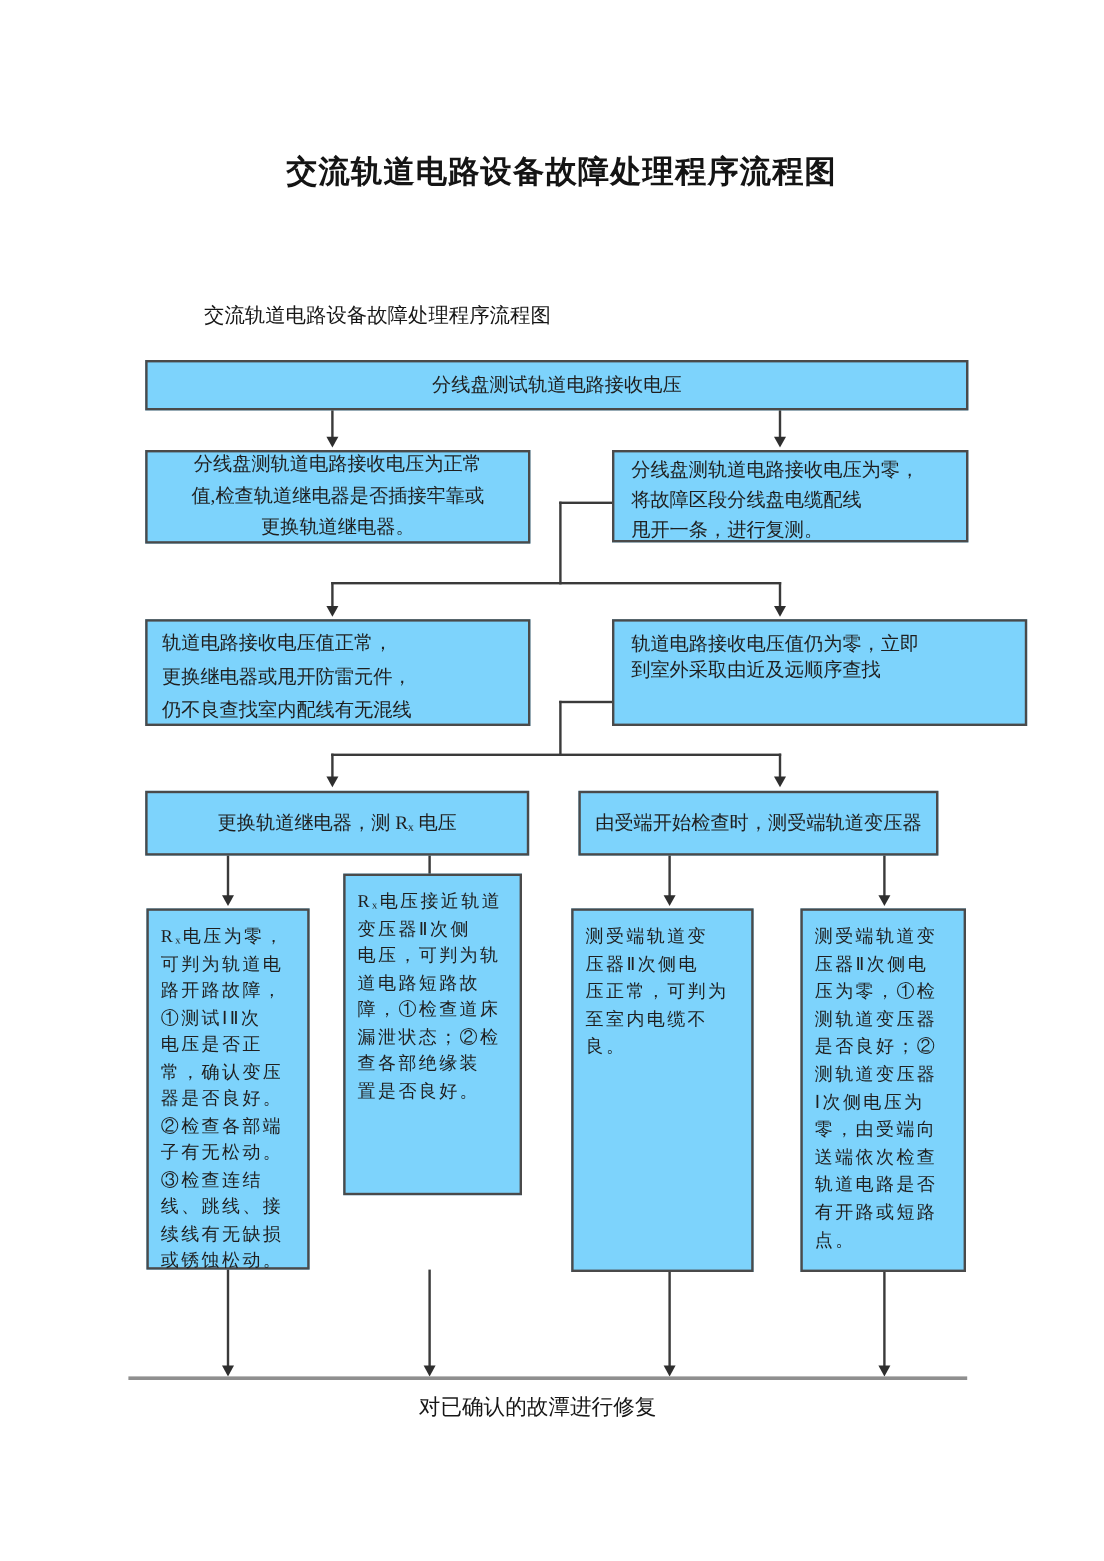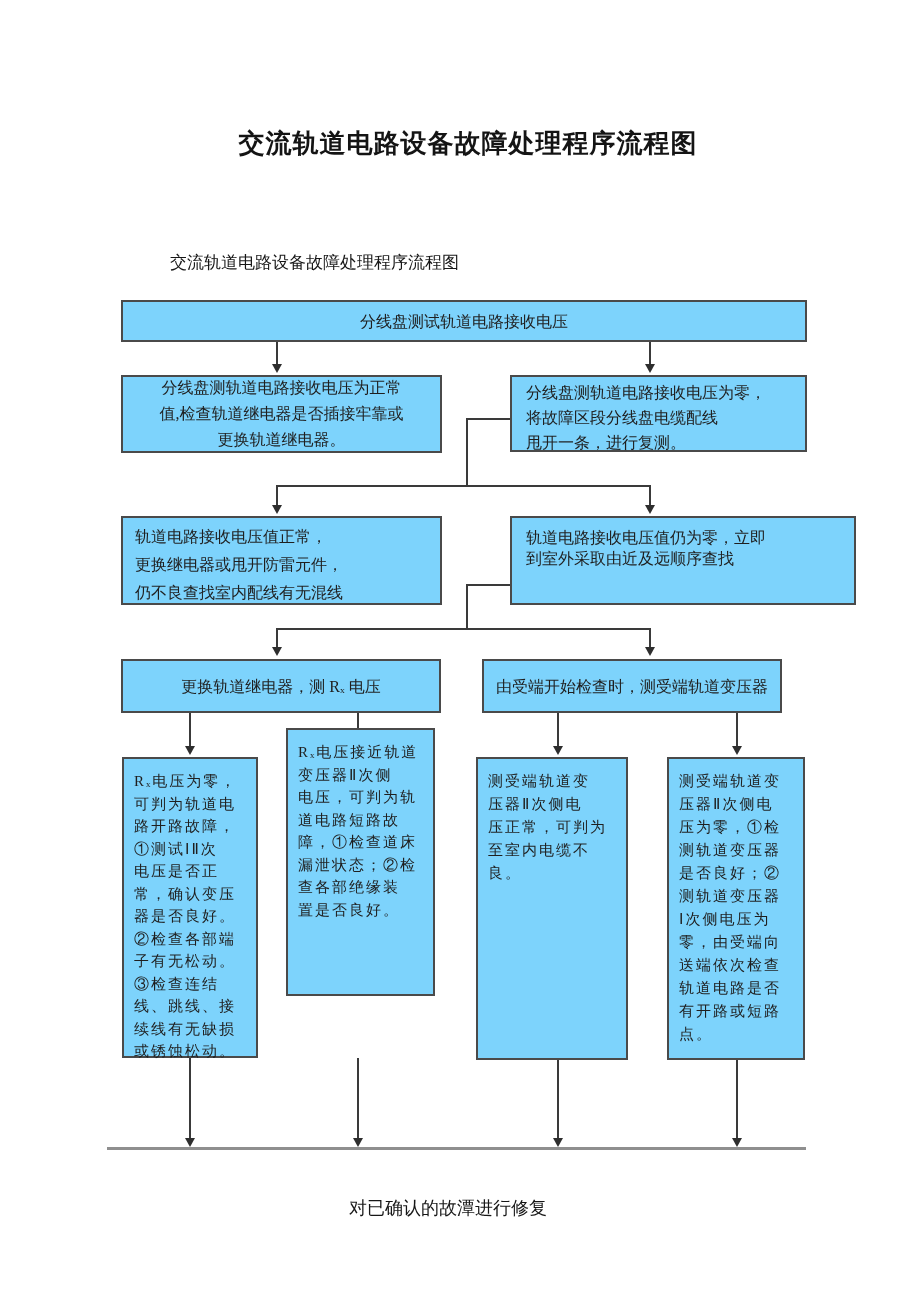--- a/index.html
+++ b/index.html
@@ -66,21 +66,20 @@
     left: 107px; top: 1147px;
     width: 699px; height: 3px;
     background: #8f8f8f;
   }
   .footer-note {
     position: absolute;
     left: 349px;
     top: 1160px;
     font-size: 18px;
     color: #161616;
-    margin-top: 36px;
   }
 </style>
 </head>
 <body>
 
 <div id="canvas">
 
   <div class="doc-title">交流轨道电路设备故障处理程序流程图</div>
   <div class="doc-subtitle">交流轨道电路设备故障处理程序流程图</div>
 

